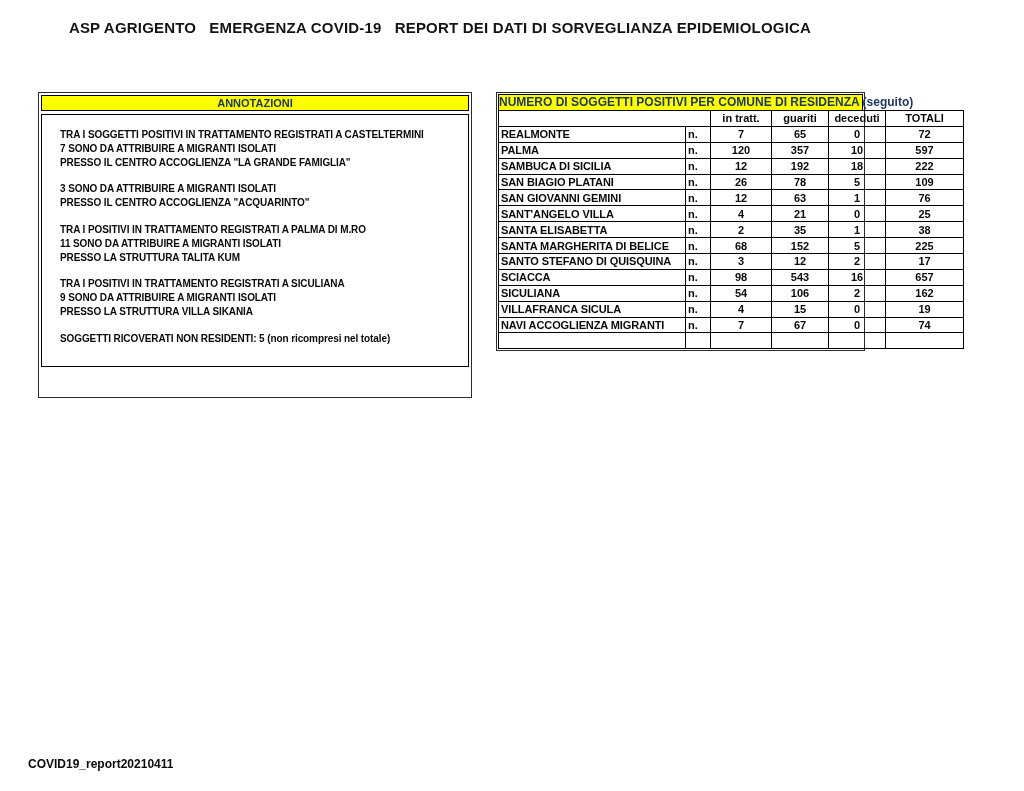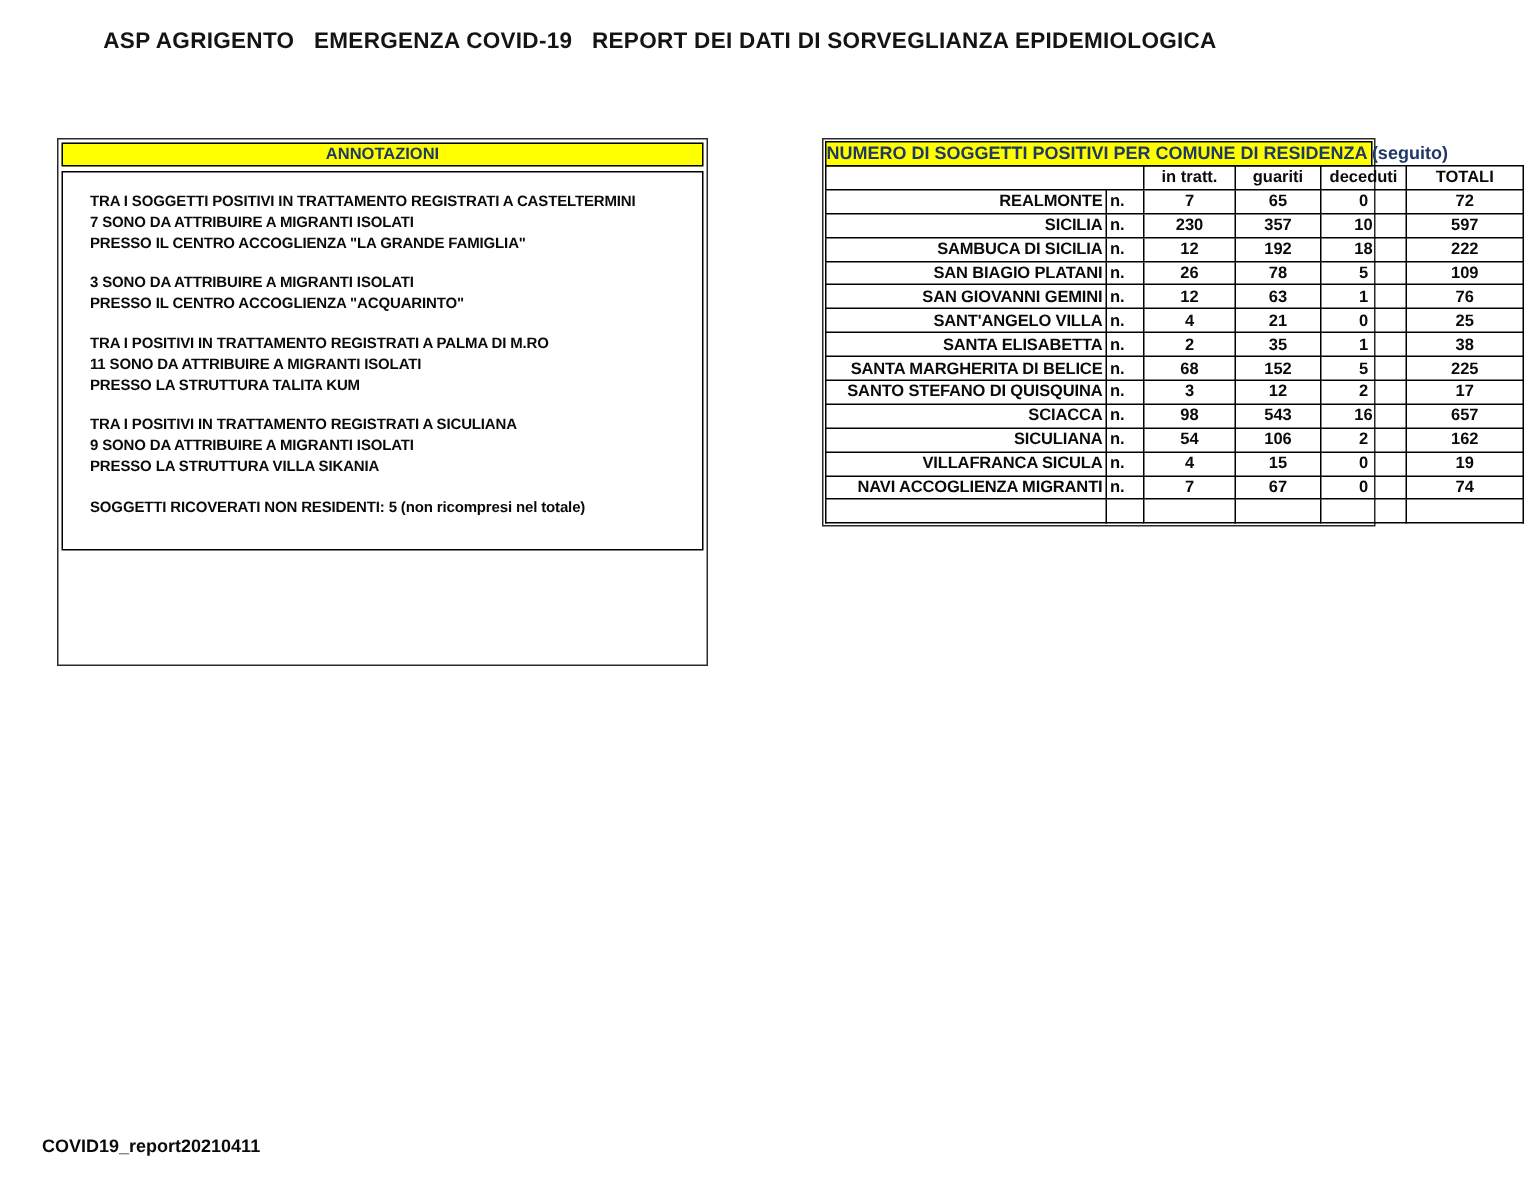--- a/index.html
+++ b/index.html
@@ -11,61 +11,61 @@
   }
 
   .page-title{
     position:absolute; top:19px; left:0; width:880px;
     text-align:center; font-weight:bold; font-size:15px;
     color:#141414; white-space:pre; letter-spacing:0.2px;
   }
 
   
   .ann-box{
-    position:absolute; left:38px; top:92px; width:434px; height:352px;
+    position:absolute; left:38px; top:92px; width:434px; height:306px;
     border:1px solid #2b2b2b; padding:2px; background:#fff;
   }
   .ann-band{
     border:1px solid #000; background:#ffff00;
     height:16px; line-height:14px; text-align:center;
     font-weight:bold; font-size:11px; color:#1F3864;
   }
   .ann-content{
     border:1px solid #000; margin-top:3px; height:253px;
     padding:13px 0 0 18px;
   }
   .ann-para{ margin-bottom:13px; }
   .ann-line{
     font-weight:bold; font-size:10px; line-height:13.8px;
     white-space:nowrap; letter-spacing:-0.1px; color:#0a0a0a;
   }
 
   
   .tbl-box{
-    position:absolute; left:548px; top:92px; width:369px;
+    position:absolute; left:496px; top:92px; width:369px;
     border:1px solid #2b2b2b; padding:1px; background:#fff;
   }
   .tbl-band{
     border:1px solid #000; background:#ffff00;
     height:17px; line-height:15px; text-align:center;
     font-weight:bold; font-size:12px; color:#1F3864;
     white-space:nowrap;
   }
   table.positives{
     border-collapse:collapse; table-layout:fixed; width:100%;
     margin-top:-1px;
   }
   table.positives td, table.positives th{
     border:1px solid #000; height:15.9px;
     font-weight:bold; font-size:11px; color:#0a0a0a;
     padding:0 2px; overflow:hidden; white-space:nowrap;
     vertical-align:middle;
   }
   th.col-h{ text-align:center; font-size:11px; }
-  td.name{ text-align:right; padding-left:3px; letter-spacing:-0.1px;margin-left:39px; }
+  td.name{ text-align:left; padding-left:3px; letter-spacing:-0.1px;margin-left:39px; }
   td.unit{ text-align:left; padding-left:2px; }
   td.num{ text-align:center; }
 
   
   .footer-left{
     position:absolute; left:28px; top:757px;
     font-weight:bold; font-size:12px; color:#0a0a0a;
   }
   .footer-right{
     position:absolute; right:32px; top:790px;
@@ -128,23 +128,23 @@
     <tbody>
         <tr>
           <td class="name">REALMONTE</td>
           <td class="unit">n.</td>
           <td class="num">7</td>
           <td class="num">65</td>
           <td class="num">0</td>
           <td class="num">72</td>
         </tr>
         <tr>
-          <td class="name">SICILIA</td>
-          <td class="unit">n.</td>
-          <td class="num">230</td>
+          <td class="name">PALMA</td>
+          <td class="unit">n.</td>
+          <td class="num">120</td>
           <td class="num">357</td>
           <td class="num">10</td>
           <td class="num">597</td>
         </tr>
         <tr>
           <td class="name">SAMBUCA DI SICILIA</td>
           <td class="unit">n.</td>
           <td class="num">12</td>
           <td class="num">192</td>
           <td class="num">18</td>

